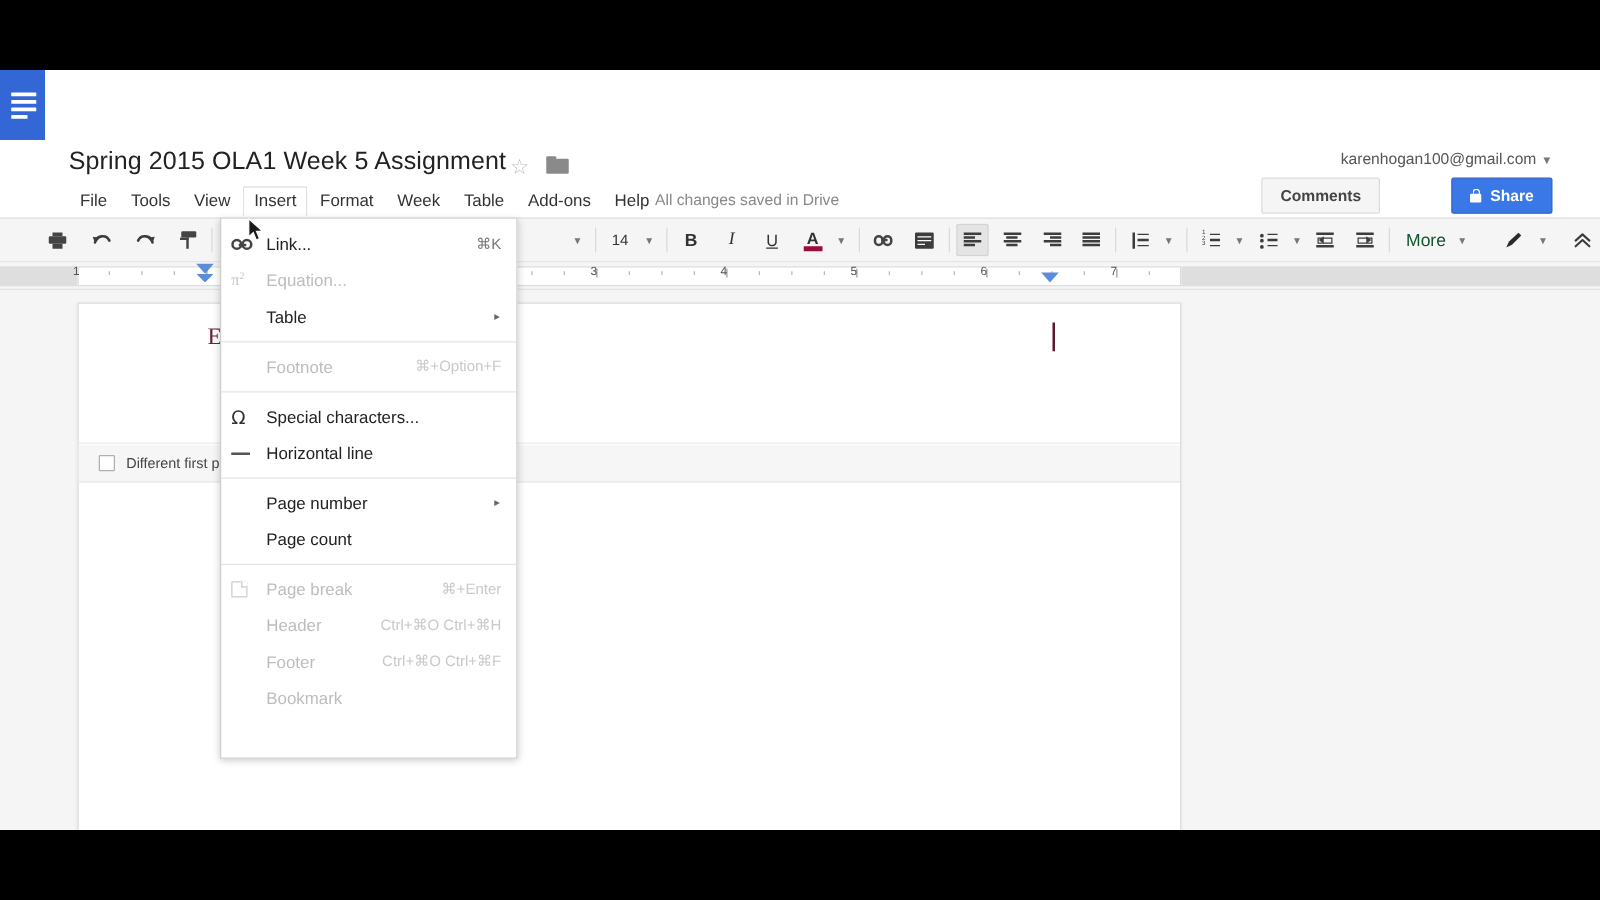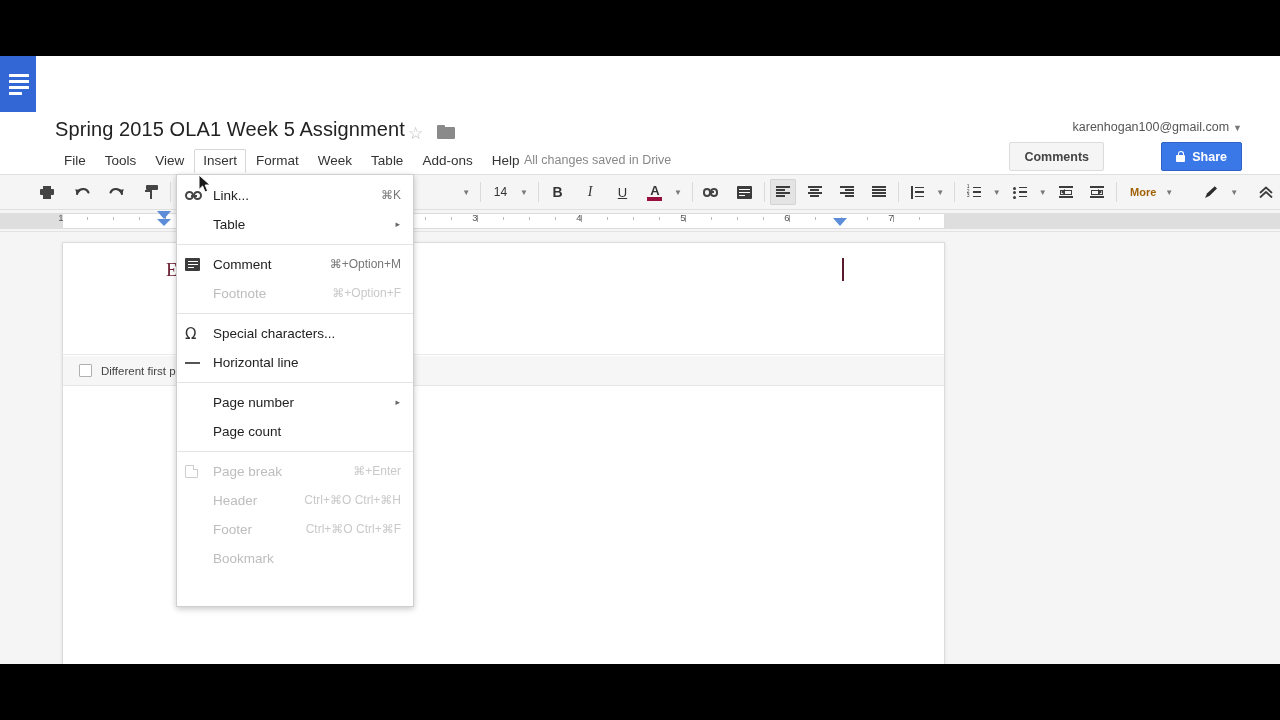--- a/index.html
+++ b/index.html
@@ -148,21 +148,21 @@
     color: #333; font-size: 13px;
   }
   .tb-btn.sel { background: #e4e4e4; box-shadow: inset 0 0 0 1px #d4d4d4; }
   .tb-caret { font-size: 8px; color: #777; padding: 0 5px; cursor: pointer; }
   .tb-fontsize {
     width: 46px; text-align: center; font-size: 12px; color: #333;
     cursor: pointer;
   }
   .tb-widefield { width: 118px; }
   .tb-more {
-    font-size: 11px; font-weight: bold; color: #a16207;
+    font-size: 14px; font-weight: normal; color: #14532d;
     padding: 0 4px 0 8px; cursor: pointer;
   }
   .icon-printer { width:14px; height:13px; position:relative; }
   .icon-printer .top { position:absolute; left:3px; top:0; width:8px; height:3px; background:#444; }
   .icon-printer .mid { position:absolute; left:0; top:3px; width:14px; height:6px; background:#444; border-radius:1px; }
   .icon-printer .bot { position:absolute; left:3px; top:9px; width:8px; height:4px; background:#444; }
 
   .icon-paint { width:14px; height:14px; position:relative; }
   .icon-paint .roll { position:absolute; left:2px; top:0; width:12px; height:5px; background:#444; border-radius:1px; }
   .icon-paint .stem { position:absolute; left:6px; top:5px; width:2px; height:9px; background:#444; }
@@ -695,41 +695,36 @@
             <span class="mi-link">
               <span class="lk a"></span>
               <span class="lk b"></span>
               <span class="bar"></span>
             </span>
           </span>
         <span class="mlabel">Link...</span>
         <span class="maccel">⌘K</span>
       </div>
 
+      <div class="row disabled">
+        <span class="mico">
+            <span class="mi-eq">π<sup>2</sup></span>
+          </span>
+        <span class="mlabel">Equation...</span>
+      </div>
 
 
       <div class="row">
         <span class="mico"></span>
         <span class="mlabel">Table</span>
         <span class="marrow">▸</span>
       </div>
 
       <div class="msep"></div>
 
-      <div class="row">
-        <span class="mico">
-            <span class="mi-cmt">
-              <span class="l l1"></span>
-              <span class="l l2"></span>
-              <span class="l l3"></span>
-            </span>
-          </span>
-        <span class="mlabel">Comment</span>
-        <span class="maccel">⌘+Option+M</span>
-      </div>
 
       <div class="row disabled">
         <span class="mico"></span>
         <span class="mlabel">Footnote</span>
         <span class="maccel">⌘+Option+F</span>
       </div>
 
       <div class="msep"></div>
 
       <div class="row">

